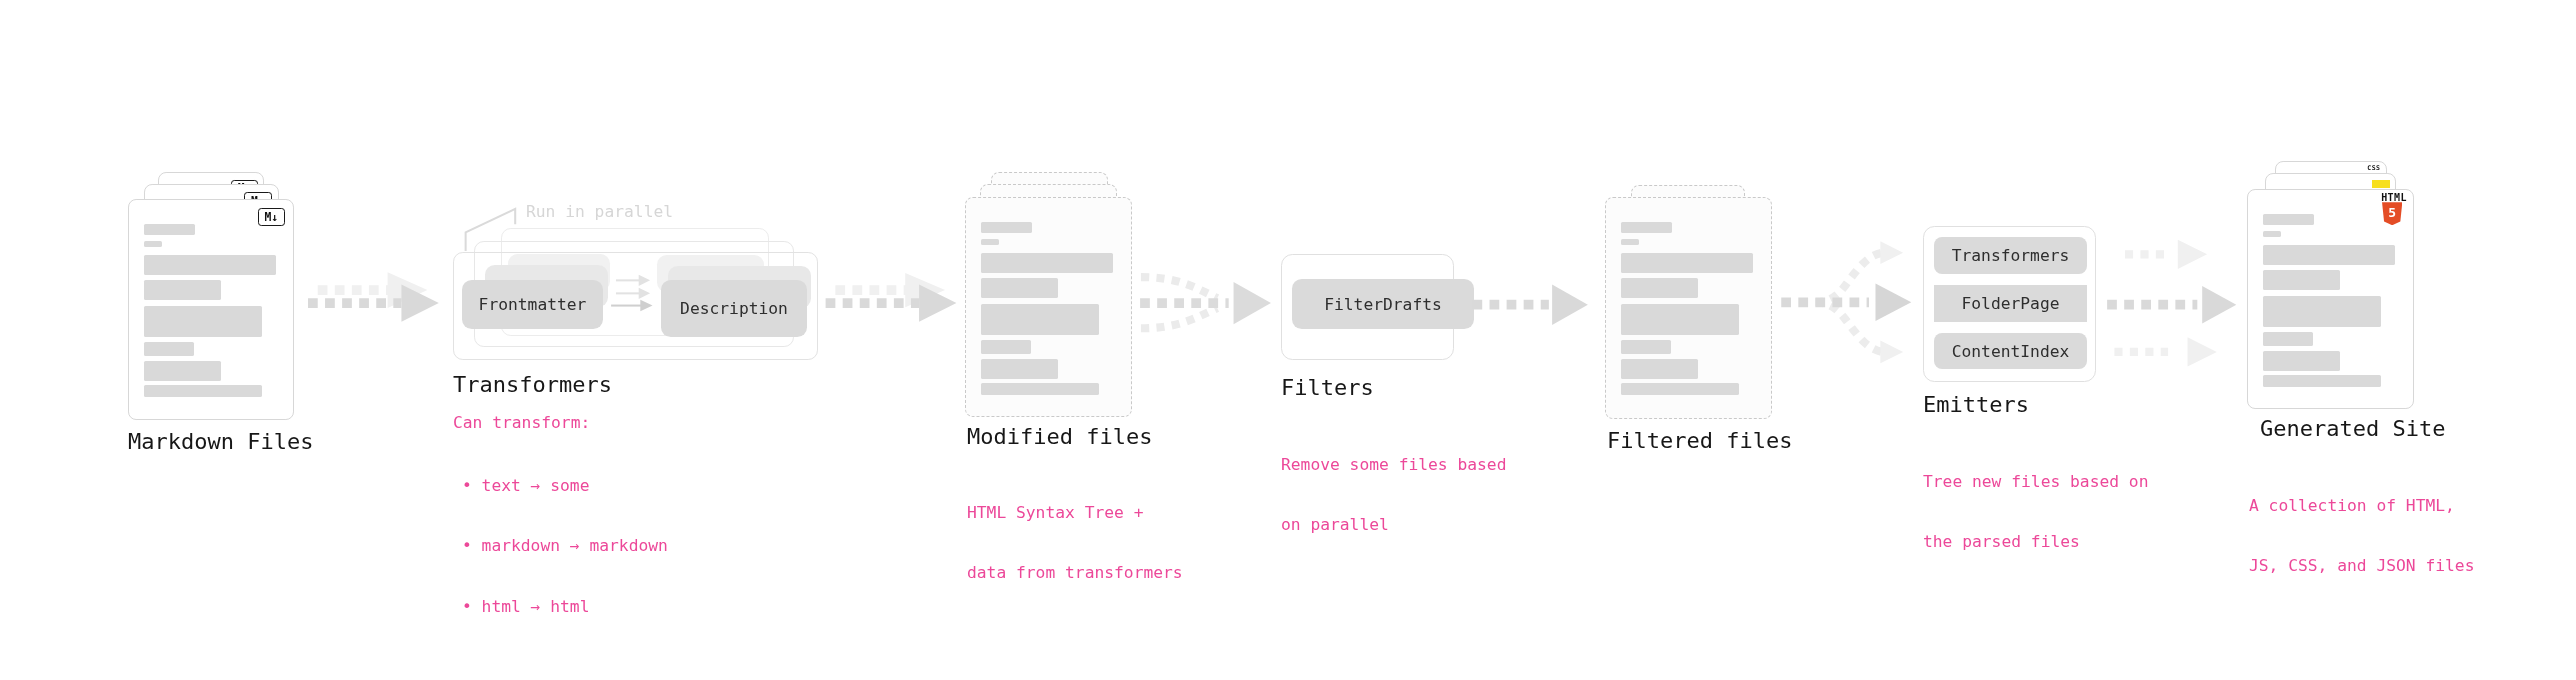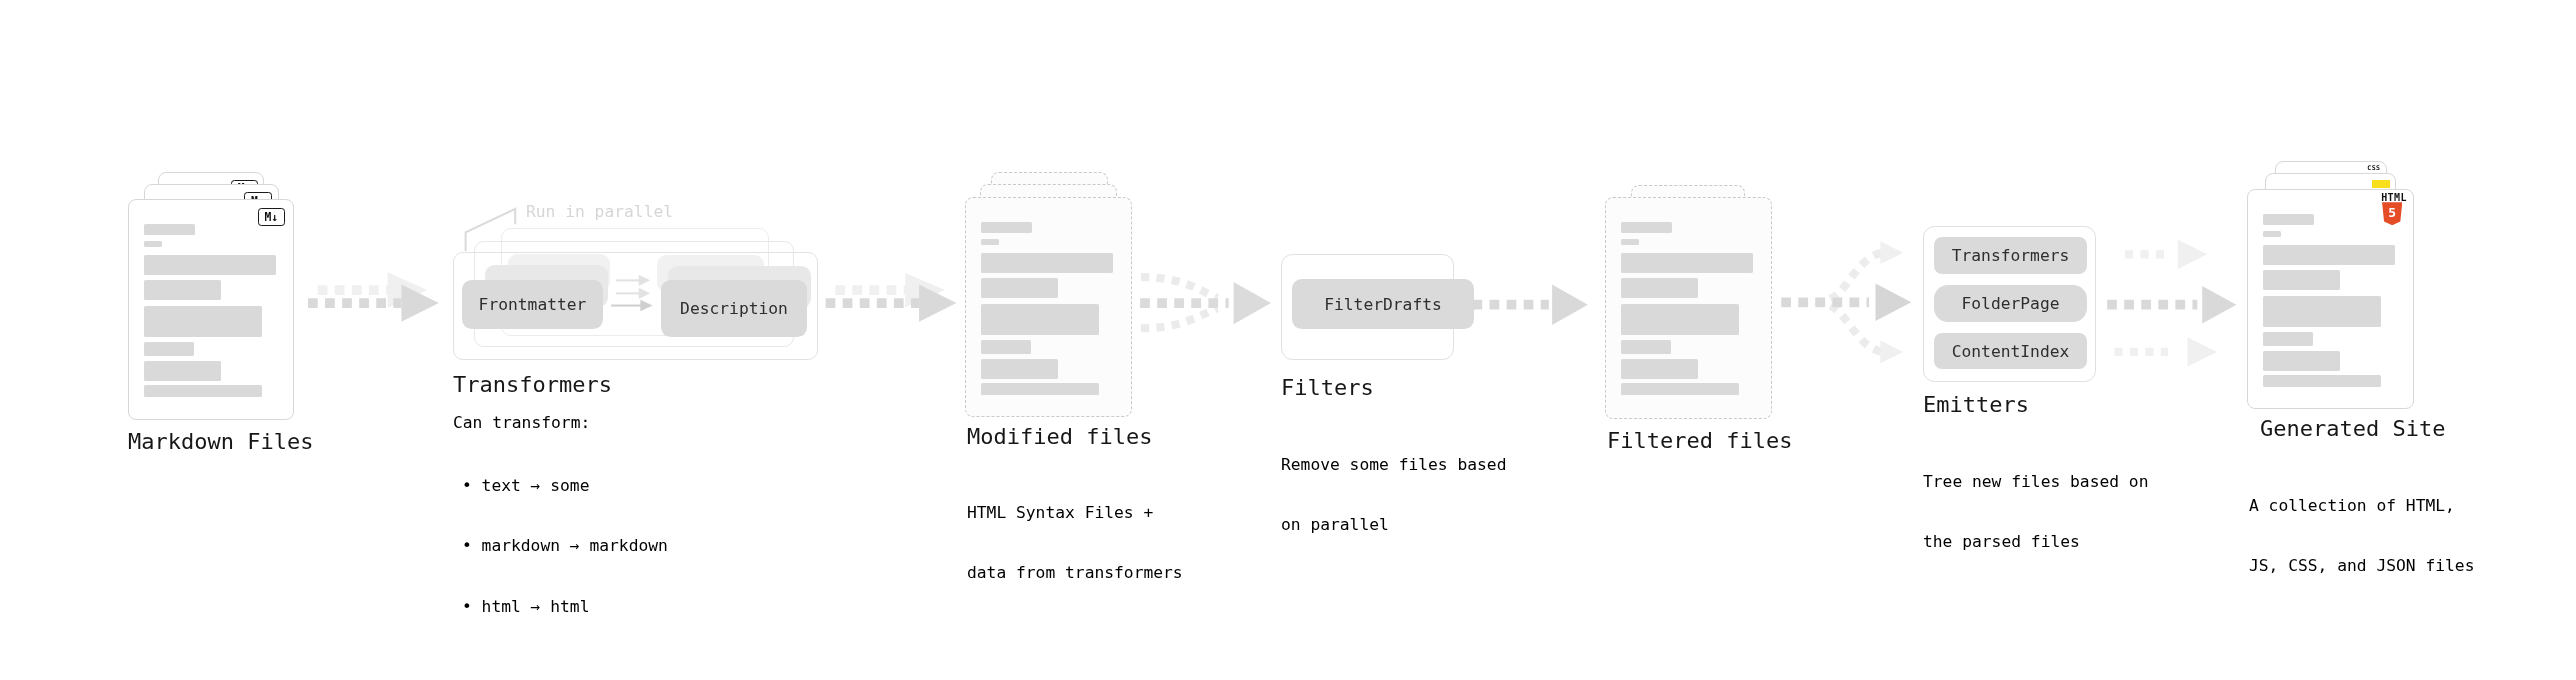--- a/index.html
+++ b/index.html
@@ -14,21 +14,21 @@
   .b1{left:15.4px;top:24.4px;width:51px;height:10.6px}
   .b2{left:15.4px;top:41px;width:18px;height:5.7px}
   .b3{left:15.4px;top:55px;width:132px;height:19.5px}
   .b4{left:15.4px;top:80px;width:77px;height:19.5px}
   .b5{left:15.4px;top:106px;width:118px;height:31px}
   .b6{left:15.4px;top:142px;width:50px;height:14px}
   .b7{left:15.4px;top:161px;width:77px;height:19.5px}
   .b8{left:15.4px;top:185px;width:118px;height:12.2px}
 
   .heading{position:absolute;font-size:22px;line-height:26px;color:#171717;white-space:pre;}
-  .desc{position:absolute;font-size:16.3px;line-height:20.3px;color:#000000;white-space:pre;}
+  .desc{position:absolute;font-size:16.3px;line-height:20.3px;color:#ec4899;white-space:pre;}
   .note{position:absolute;font-size:16.3px;line-height:18px;color:#d6d6d6;white-space:pre;}
 
   .frame{position:absolute;border-radius:9.8px;box-sizing:border-box;background:transparent;}
   .frame1{border:1.6px solid #e2e2e2;}
   .frame2{border:1.6px solid #e7e7e7;}
   .frame3{border:1.6px solid #ececec;}
 
   .obox{position:absolute;background:#ffffff;border:1.6px solid #e0e0e0;border-radius:11.4px;box-sizing:border-box;}
 
   .pill{position:absolute;background:#dadada;border-radius:9.8px;display:flex;align-items:center;justify-content:center;
@@ -170,21 +170,21 @@
       <div class="bar b2"></div>
       <div class="bar b3"></div>
       <div class="bar b4"></div>
       <div class="bar b5"></div>
       <div class="bar b6"></div>
       <div class="bar b7"></div>
       <div class="bar b8"></div>
     </div>
     <div class="heading" style="left:967px;top:424px;">Modified files</div>
     <div class="desc" style="left:967px;top:462px;">
-      <div>HTML Syntax Files +</div>
+      <div>HTML Syntax Tree +</div>
       <div>data from transformers</div>
     </div>
   </div>
 
   
   <div class="stage">
     <div class="obox" style="left:1281px;top:254px;width:173px;height:106px;"></div>
     <div class="pill" style="left:1292px;top:279px;width:182px;height:50px;">
       <span>FilterDrafts</span>
     </div>
@@ -210,21 +210,21 @@
     </div>
     <div class="heading" style="left:1607px;top:428px;">Filtered files</div>
   </div>
 
   
   <div class="stage">
     <div class="obox" style="left:1923px;top:226px;width:173px;height:156px;"></div>
     <div class="pill" style="left:1934px;top:237px;width:153px;height:37px;border-radius:8.1px;">
       <span>Transformers</span>
     </div>
-    <div class="pill" style="left:1934px;top:285px;width:153px;height:37px;border-radius:14px;">
+    <div class="pill" style="left:1934px;top:285px;width:153px;height:37px;border-radius:0;">
       <span>FolderPage</span>
     </div>
     <div class="pill" style="left:1934px;top:333px;width:153px;height:36px;border-radius:8.1px;justify-content:center;">
       <span>ContentIndex</span>
     </div>
     <div class="heading" style="left:1923px;top:392px;">Emitters</div>
     <div class="desc" style="left:1923px;top:431px;">
       <div>Tree new files based on</div>
       <div>the parsed files</div>
     </div>

